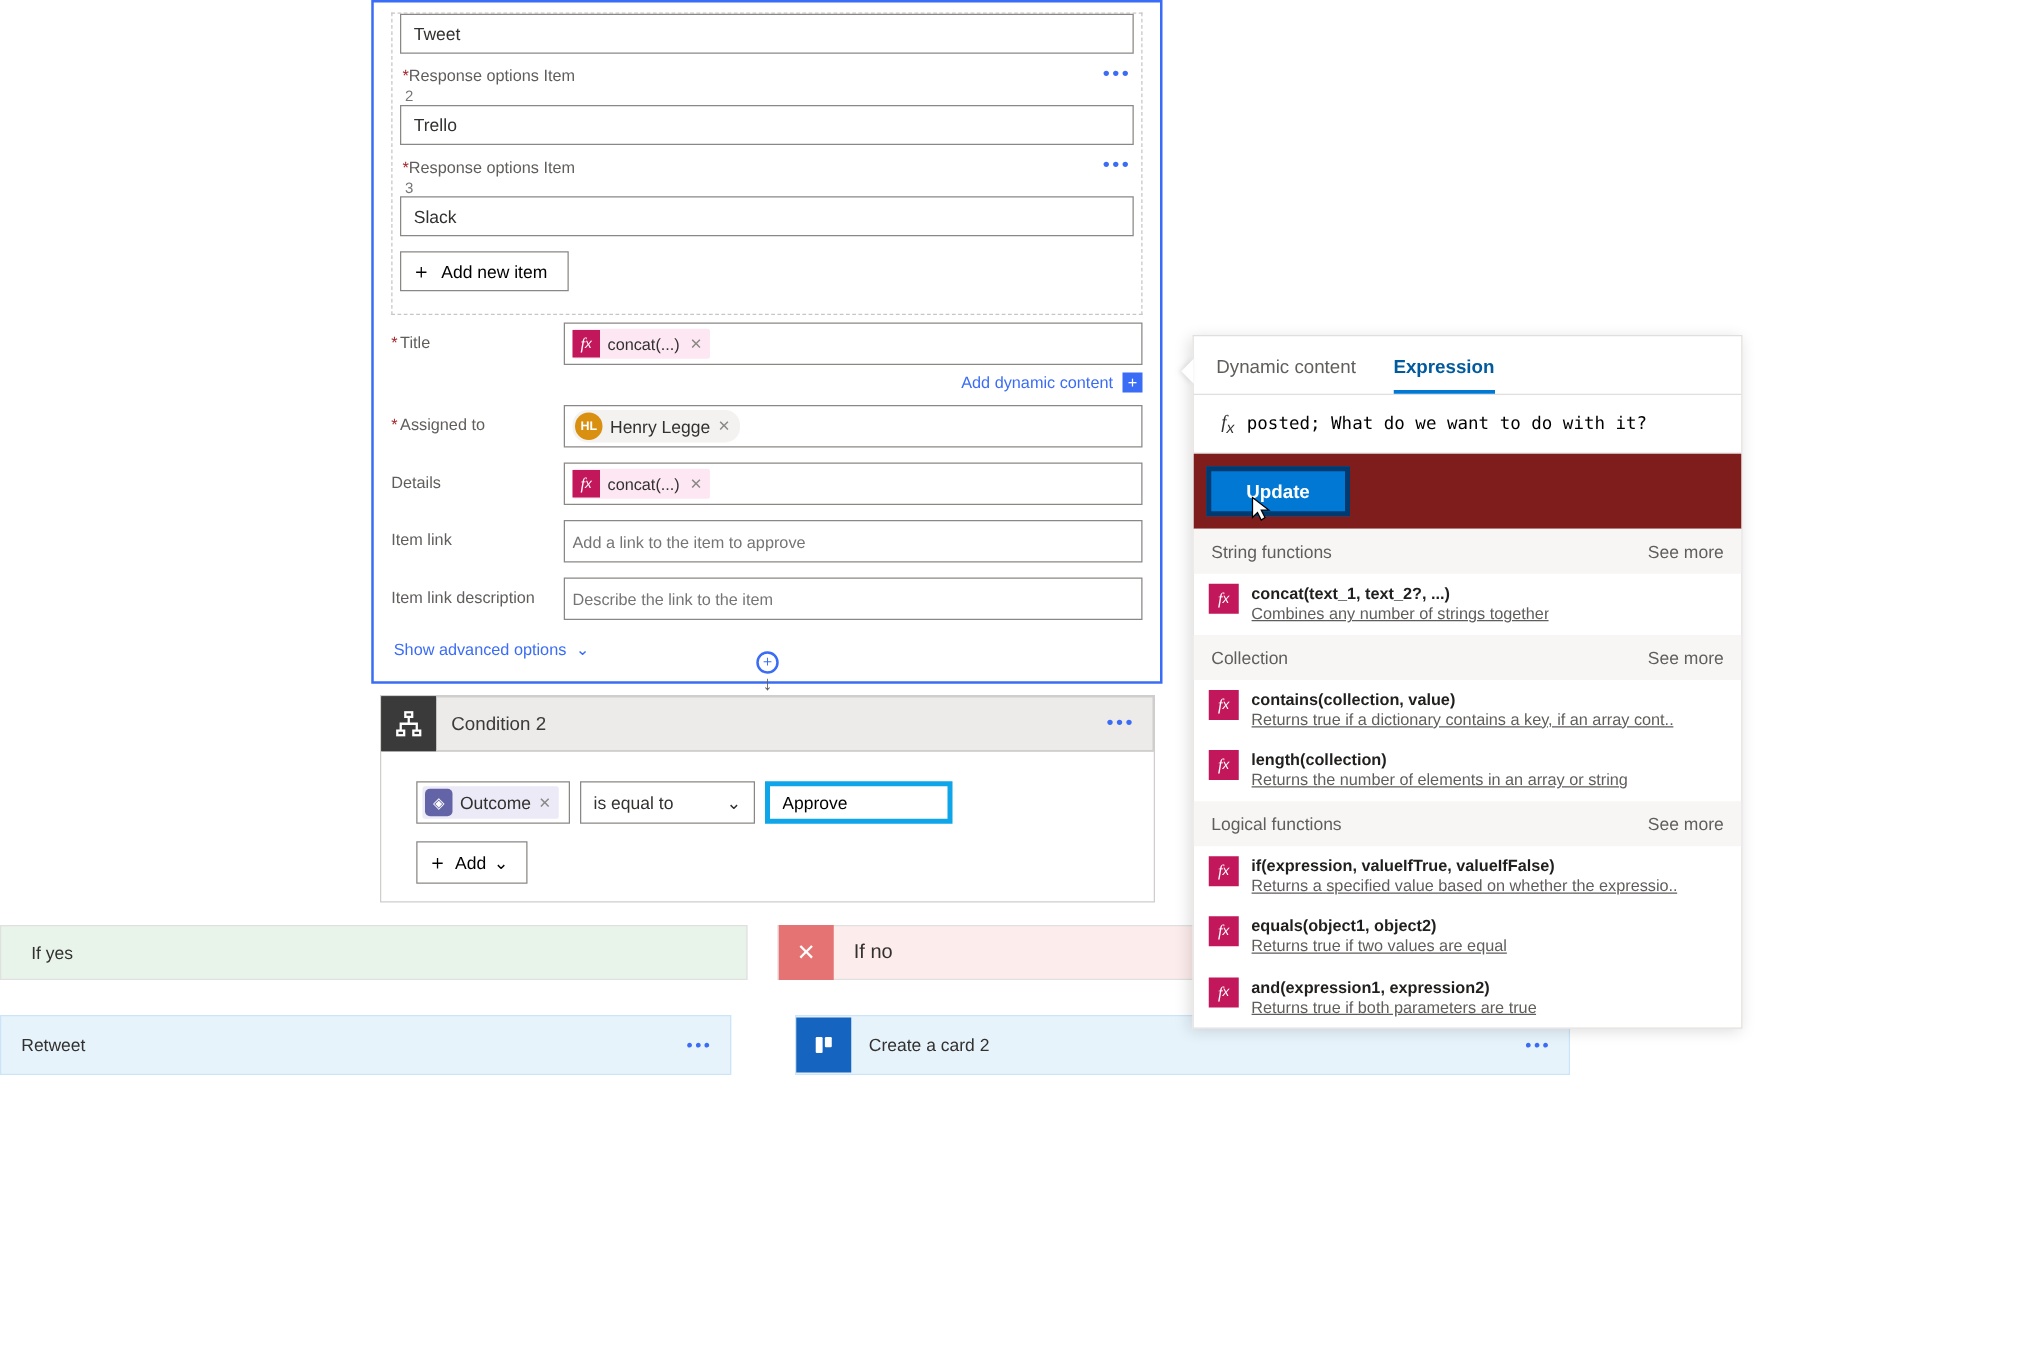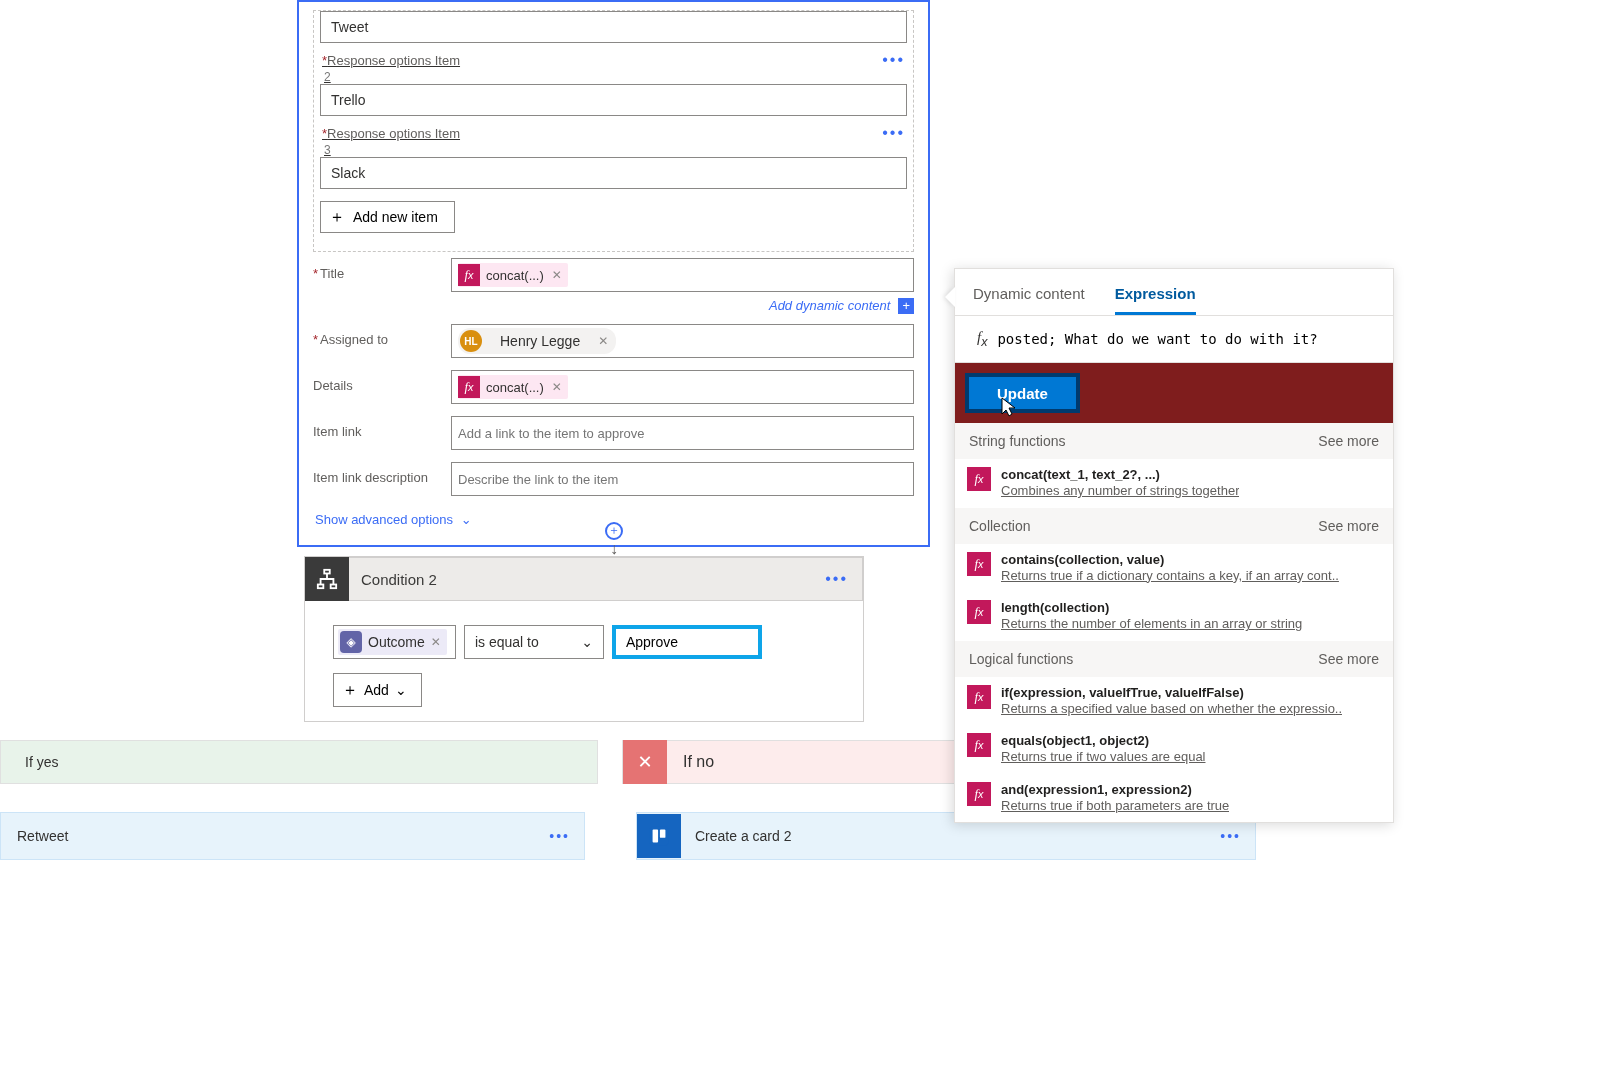--- a/index.html
+++ b/index.html
@@ -2,56 +2,56 @@
 <html><head>
 <meta charset="utf-8">
 <style>
   * { box-sizing: border-box; margin: 0; padding: 0; font-family: "Segoe UI", Arial, sans-serif; }
   body { background: #fff; width: 1622px; height: 1080px; overflow: hidden; position: relative; color: #323130; }
 
   .canvas { position: absolute; left: 0; top: 0; width: 1622px; height: 1080px; }
 
   
   .main-card { position: absolute; left: 297px; top: 0; width: 633px; border: 2px solid #3b6cf5; background: #fff; padding: 8px 0 12px 0; }
-  .inner-dashed { margin: 0 14px 0 14px; border: 1px dashed #c8c6c4; padding: 0 0 10px 0; text-decoration: underline; }
+  .inner-dashed { margin: 0 14px 0 14px; border: 1px dashed #c8c6c4; padding: 0 0 10px 0; }
   .field-block { padding: 0 6px 4px 6px; }
   .field-label { font-size: 13px; color: #605e5c; padding: 6px 2px 2px 2px; }
   .asterisk { color: #a4262c; }
   .text-input { width: 100%; border: 1px solid #8a8886; height: 32px; font-size: 14px; padding: 0 10px; color: #323130; }
   .more-dots { float: right; font-size: 16px; color: #3b6cf5; letter-spacing: 2px; margin-top: -2px; cursor: pointer; }
   .sub-num { font-size: 12px; color: #767676; padding-left: 4px; }
 
   .add-item-btn { border: 1px solid #8a8886; background: #fff; height: 32px; padding: 0 16px 0 8px; font-size: 14px; display: inline-flex; align-items: center; gap: 8px; margin: 8px 6px; cursor: pointer; }
   .plus { font-size: 16px; font-weight: 300; }
 
   .row { display: flex; align-items: flex-start; padding: 6px 14px; gap: 8px; }
   .row-label { width: 130px; font-size: 13px; color: #605e5c; padding-top: 8px; }
   .row-label .asterisk { margin-right: 2px; }
   .row-input-wrap { flex: 1; border: 1px solid #8a8886; min-height: 34px; display: flex; align-items: center; padding: 2px 6px; gap: 4px; flex-wrap: wrap; }
   .row-input-wrap.plain input { border: none; outline: none; width: 100%; font-size: 13px; height: 28px; color: #767676; }
   .fx-chip { display: inline-flex; align-items: center; background: #fde7f2; border-radius: 2px; font-size: 13px; height: 24px; padding: 0 6px 0 0; gap: 6px; }
   .fx-badge { background: #c2185b; color: #fff; width: 22px; height: 22px; display: inline-flex; align-items: center; justify-content: center; font-style: italic; font-family: Georgia, serif; font-size: 13px; }
   .fx-chip .close { color: #8a8886; cursor: pointer; font-size: 12px; margin-left: 2px; }
-  .person-chip { display: inline-flex; align-items: center; background: #f3f2f1; border-radius: 12px; padding: 2px 8px 2px 2px; gap: 18px; font-size: 14px; }
+  .person-chip { display: inline-flex; align-items: center; background: #f3f2f1; border-radius: 12px; padding: 2px 8px 2px 2px; gap: 6px; font-size: 14px; }
   .avatar { width: 22px; height: 22px; border-radius: 50%; background: #d98f0f; color: #fff; font-size: 10px; display: inline-flex; align-items: center; justify-content: center; font-weight: 600; }
   .person-chip .close { color: #8a8886; font-size: 12px; cursor: pointer; }
 
-  .dyn-link-row { text-align: right; padding: 0 14px 4px 0; font-size: 13px; color: #3b6cf5; font-style: italic; }
+  .dyn-link-row { text-align: right; padding: 0 14px 4px 0; font-size: 13px; color: #3b6cf5; }
   .dyn-plus { display: inline-block; width: 16px; height: 16px; background: #3b6cf5; color: #fff; text-align: center; line-height: 16px; font-size: 13px; margin-left: 4px; cursor: pointer; }
 
   .show-adv { color: #3b6cf5; font-size: 13px; padding: 10px 16px 6px 16px; cursor: pointer; }
   .chev-down { display: inline-block; margin-left: 4px; }
 
   
   .add-connector { position: absolute; left: 605px; top: 520px; width: 18px; text-align: center; color: #3b6cf5; }
   .add-circle { width: 18px; height: 18px; border: 2px solid #3b6cf5; border-radius: 50%; display: inline-flex; align-items: center; justify-content: center; font-size: 12px; background: #fff; }
   .arrow-down { font-size: 16px; color: #605e5c; }
 
   
-  .cond-card { position: absolute; left: 304px; top: 556px; width: 560px; border: 1px solid #d0cecd; background: #fff; }
+  .cond-card { position: absolute; left: 304px; top: 556px; width: 620px; border: 1px solid #d0cecd; background: #fff; }
   .cond-header { background: #4a4a4a; display: flex; align-items: stretch; }
   .cond-icon { width: 44px; height: 44px; background: #3a3a3a; color: #fff; display: flex; align-items: center; justify-content: center; }
   .cond-title { flex: 1; background: #edebe9; display: flex; align-items: center; padding-left: 12px; font-size: 15px; color: #3b3a39; border: 1px solid #d0cecd; border-left: none; }
   .cond-more { color: #3b6cf5; font-size: 16px; padding: 0 14px; letter-spacing: 2px; align-self: center; }
   .cond-body { padding: 24px 28px 14px 28px; }
   .cond-row { display: flex; gap: 8px; }
   .outcome-chip-wrap { border: 1px solid #8a8886; height: 34px; display: flex; align-items: center; padding: 0 8px 0 4px; }
   .outcome-chip { display: inline-flex; align-items: center; background: #eceaf7; border-radius: 2px; padding: 2px 6px 2px 2px; gap: 6px; font-size: 14px; }
   .oc-icon { width: 22px; height: 22px; background: #6264a7; color: #fff; border-radius: 4px; display: inline-flex; align-items: center; justify-content: center; font-size: 12px; }
   .outcome-chip .close { color: #8a8886; font-size: 12px; cursor: pointer; }

